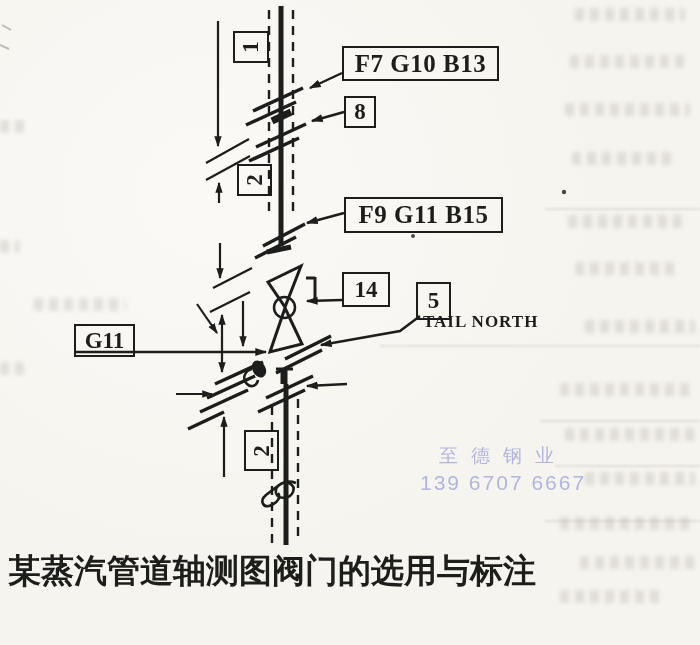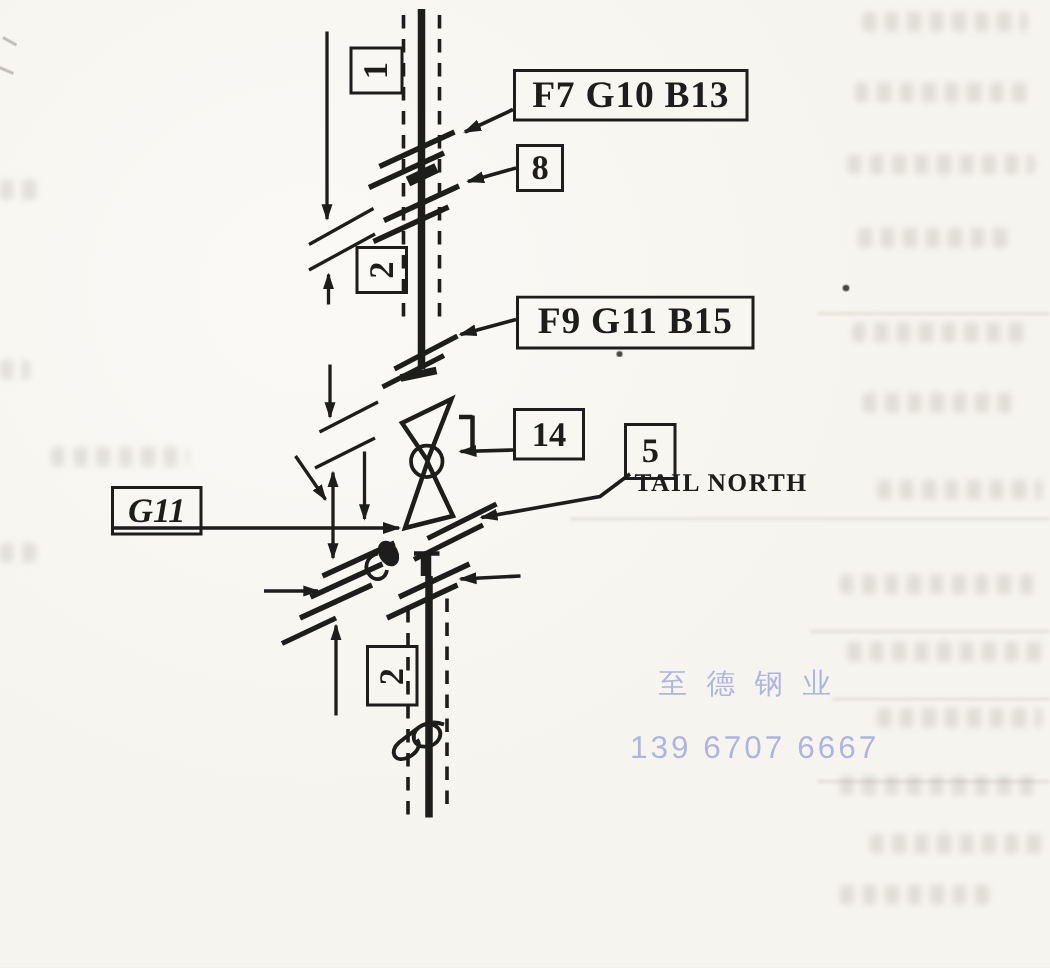--- a/index.html
+++ b/index.html
@@ -41,21 +41,21 @@
   .rot{display:inline-block;transform:rotate(-90deg);}
   .plain-label{
     position:absolute;color:var(--ink);font-weight:700;font-size:17px;
     letter-spacing:1px;white-space:nowrap;
   }
   .watermark{
     position:absolute;color:var(--wm);opacity:.85;text-align:center;
     font-family:"Liberation Sans","DejaVu Sans",sans-serif;
   }
   .wm-1{font-size:19px;letter-spacing:13px;white-space:nowrap;}
-  .wm-2{font-size:21px;letter-spacing:2px;white-space:nowrap;margin-top:18px;}
+  .wm-2{font-size:21px;letter-spacing:2px;white-space:nowrap;margin-top:2px;}
   .caption{
     position:absolute;left:8px;top:549px;display:flex;gap:27px;
     color:var(--ink);font-size:33px;font-weight:600;white-space:nowrap;
   }
   .caption .lbl{letter-spacing:2px;}
   .sm{
     position:absolute;height:13px;border-radius:3px;pointer-events:none;
     background:repeating-linear-gradient(90deg, rgba(112,104,98,.16) 0 9px, rgba(0,0,0,0) 9px 15px);
     filter:blur(2px);
   }
@@ -204,29 +204,30 @@
     <span>14</span>
   </div>
 
   <div class="cbox num" style="left:416px;top:282px;width:31px;height:34px;">
     <span>5</span>
   </div>
 
   <div class="plain-label" style="left:423px;top:312px;">TAIL NORTH</div>
 
 
-  <div class="cbox num" style="left:74px;top:324px;width:57px;height:29px;font-style:italic;">
+  <div class="cbox num" style="left:74px;top:324px;width:57px;height:29px;">
     <span>G11</span>
   </div>
 
   <div class="cbox num" style="left:244px;top:430px;width:31px;height:37px;">
     <span class="rot">2</span>
   </div>
 
   <div class="watermark" style="left:420px;top:443px;">
     <div class="wm-1">至德钢业</div>
     <div class="wm-2">139 6707 6667</div>
   </div>
 
   <div class="caption">
+    <span>某蒸汽管道轴测图阀门的选用与标注</span>
   </div>
 
 </div>
 
 </body></html>

